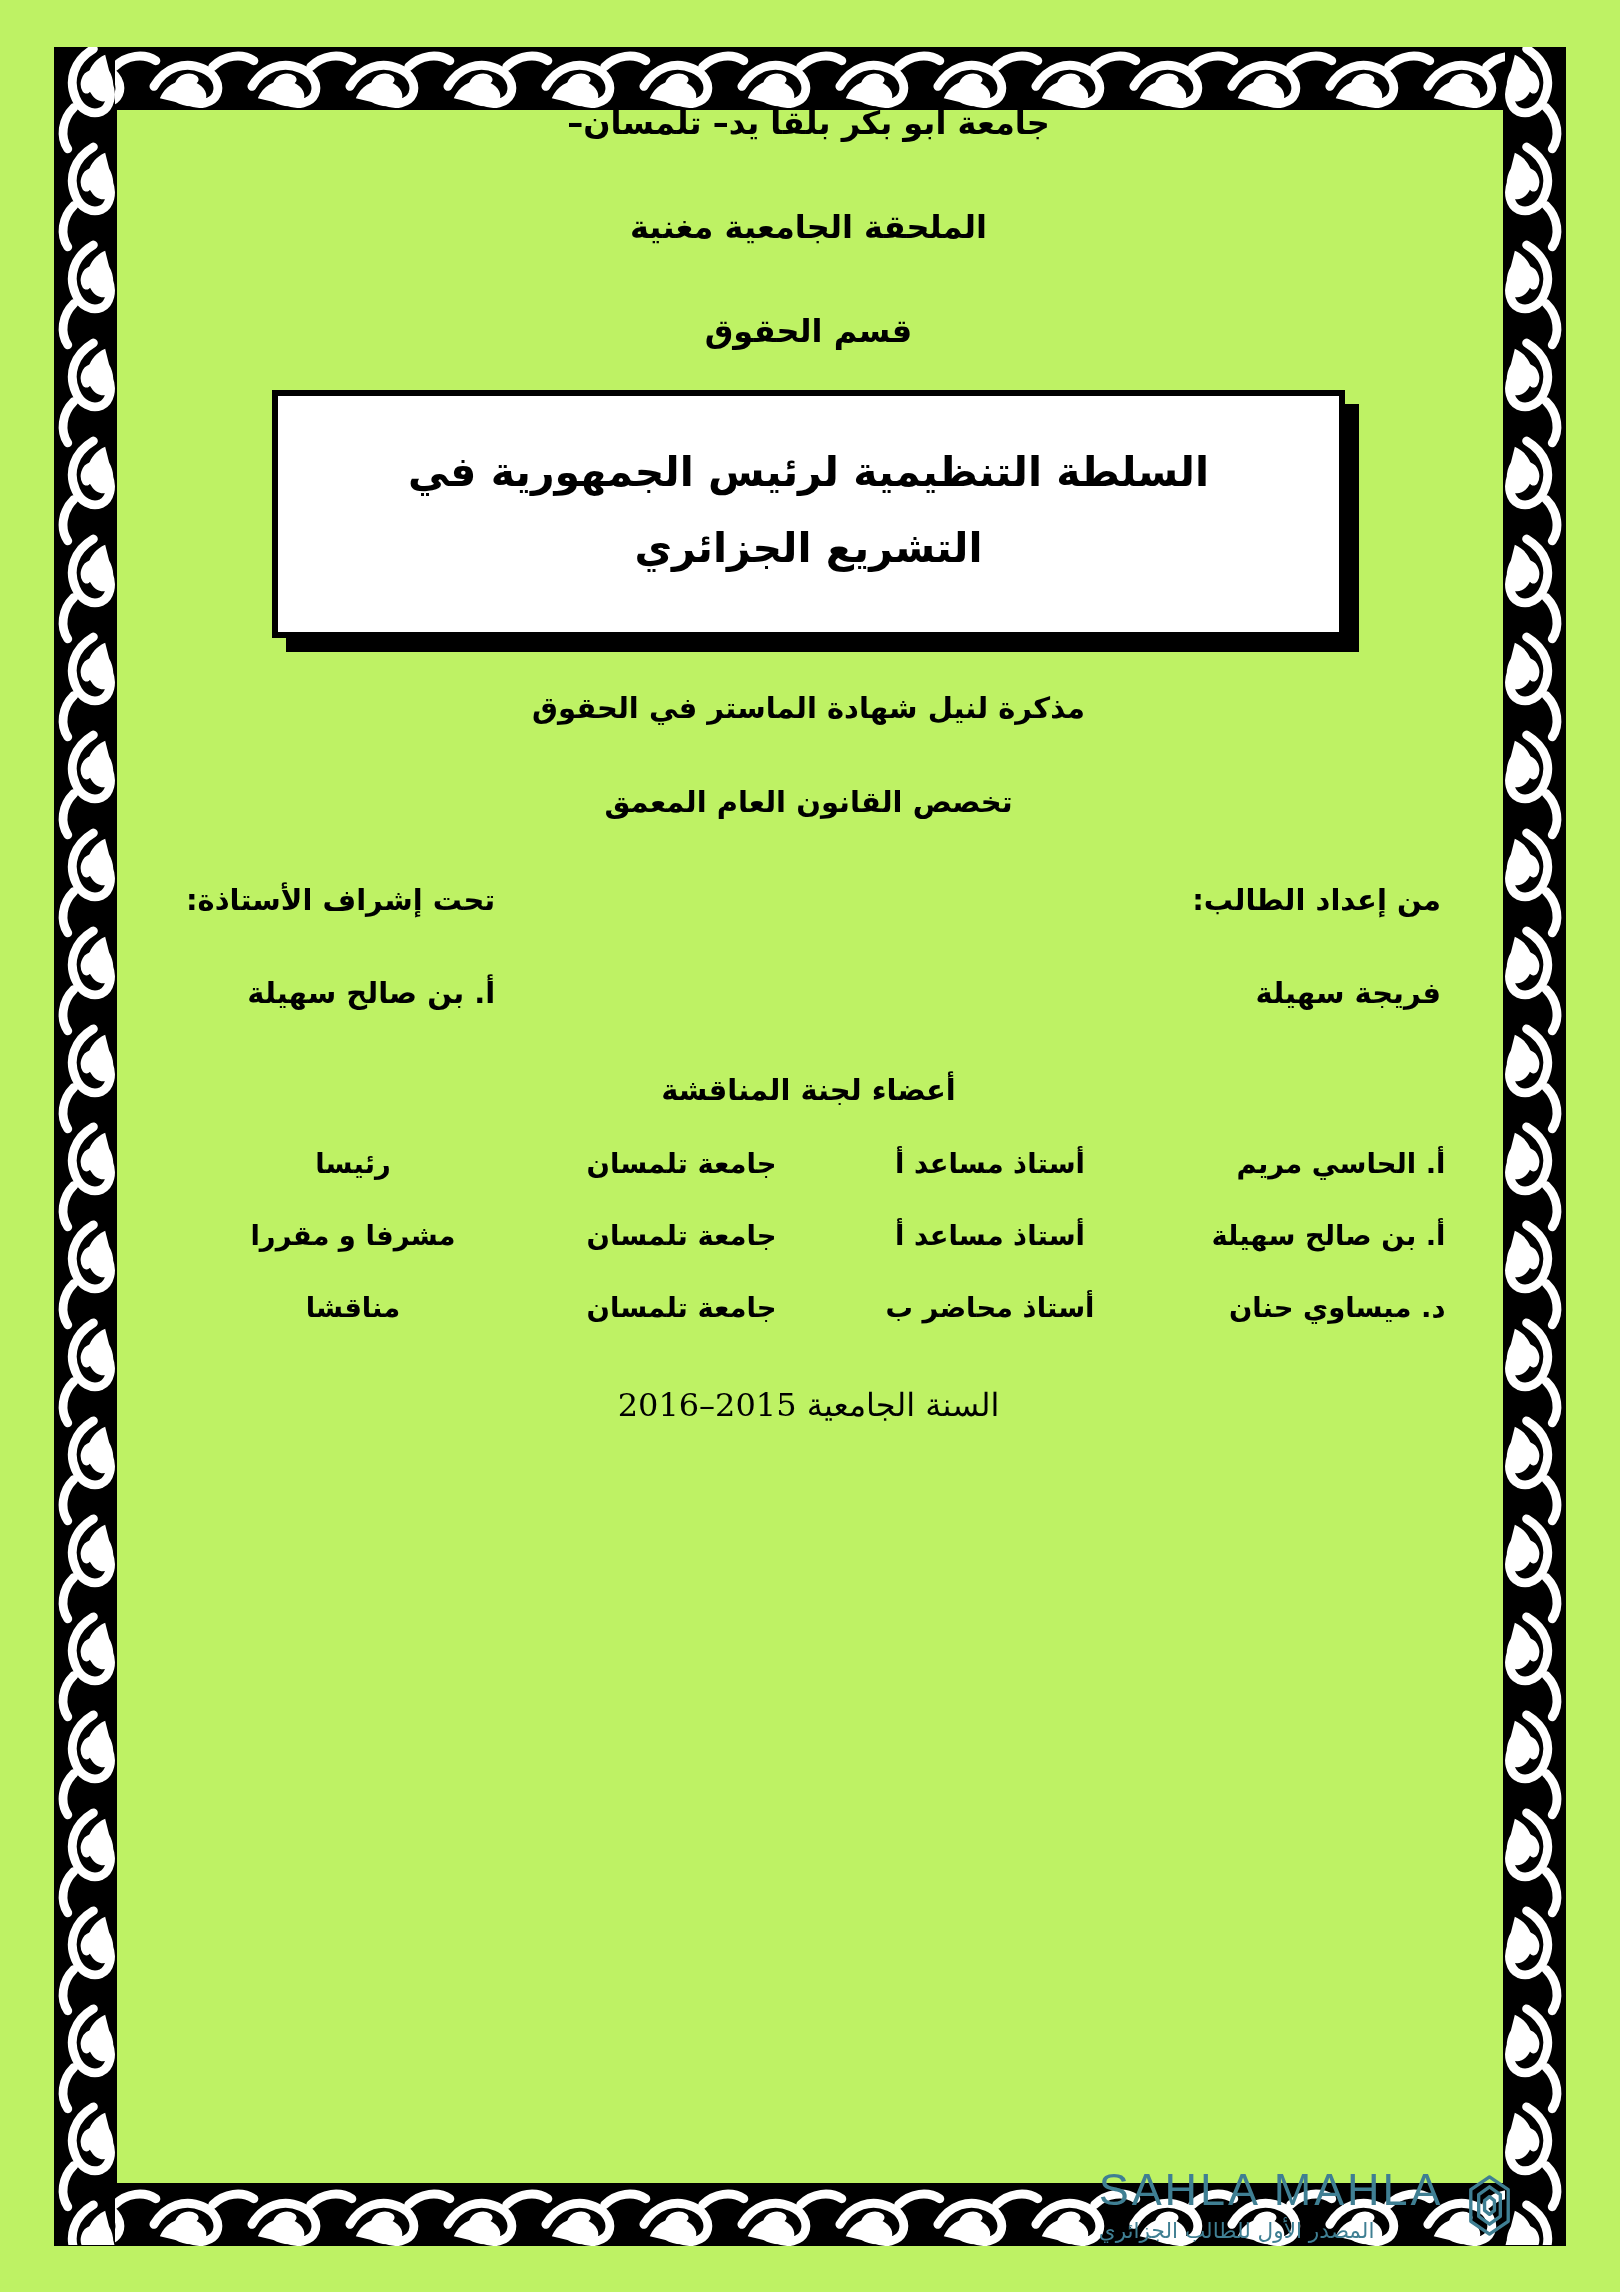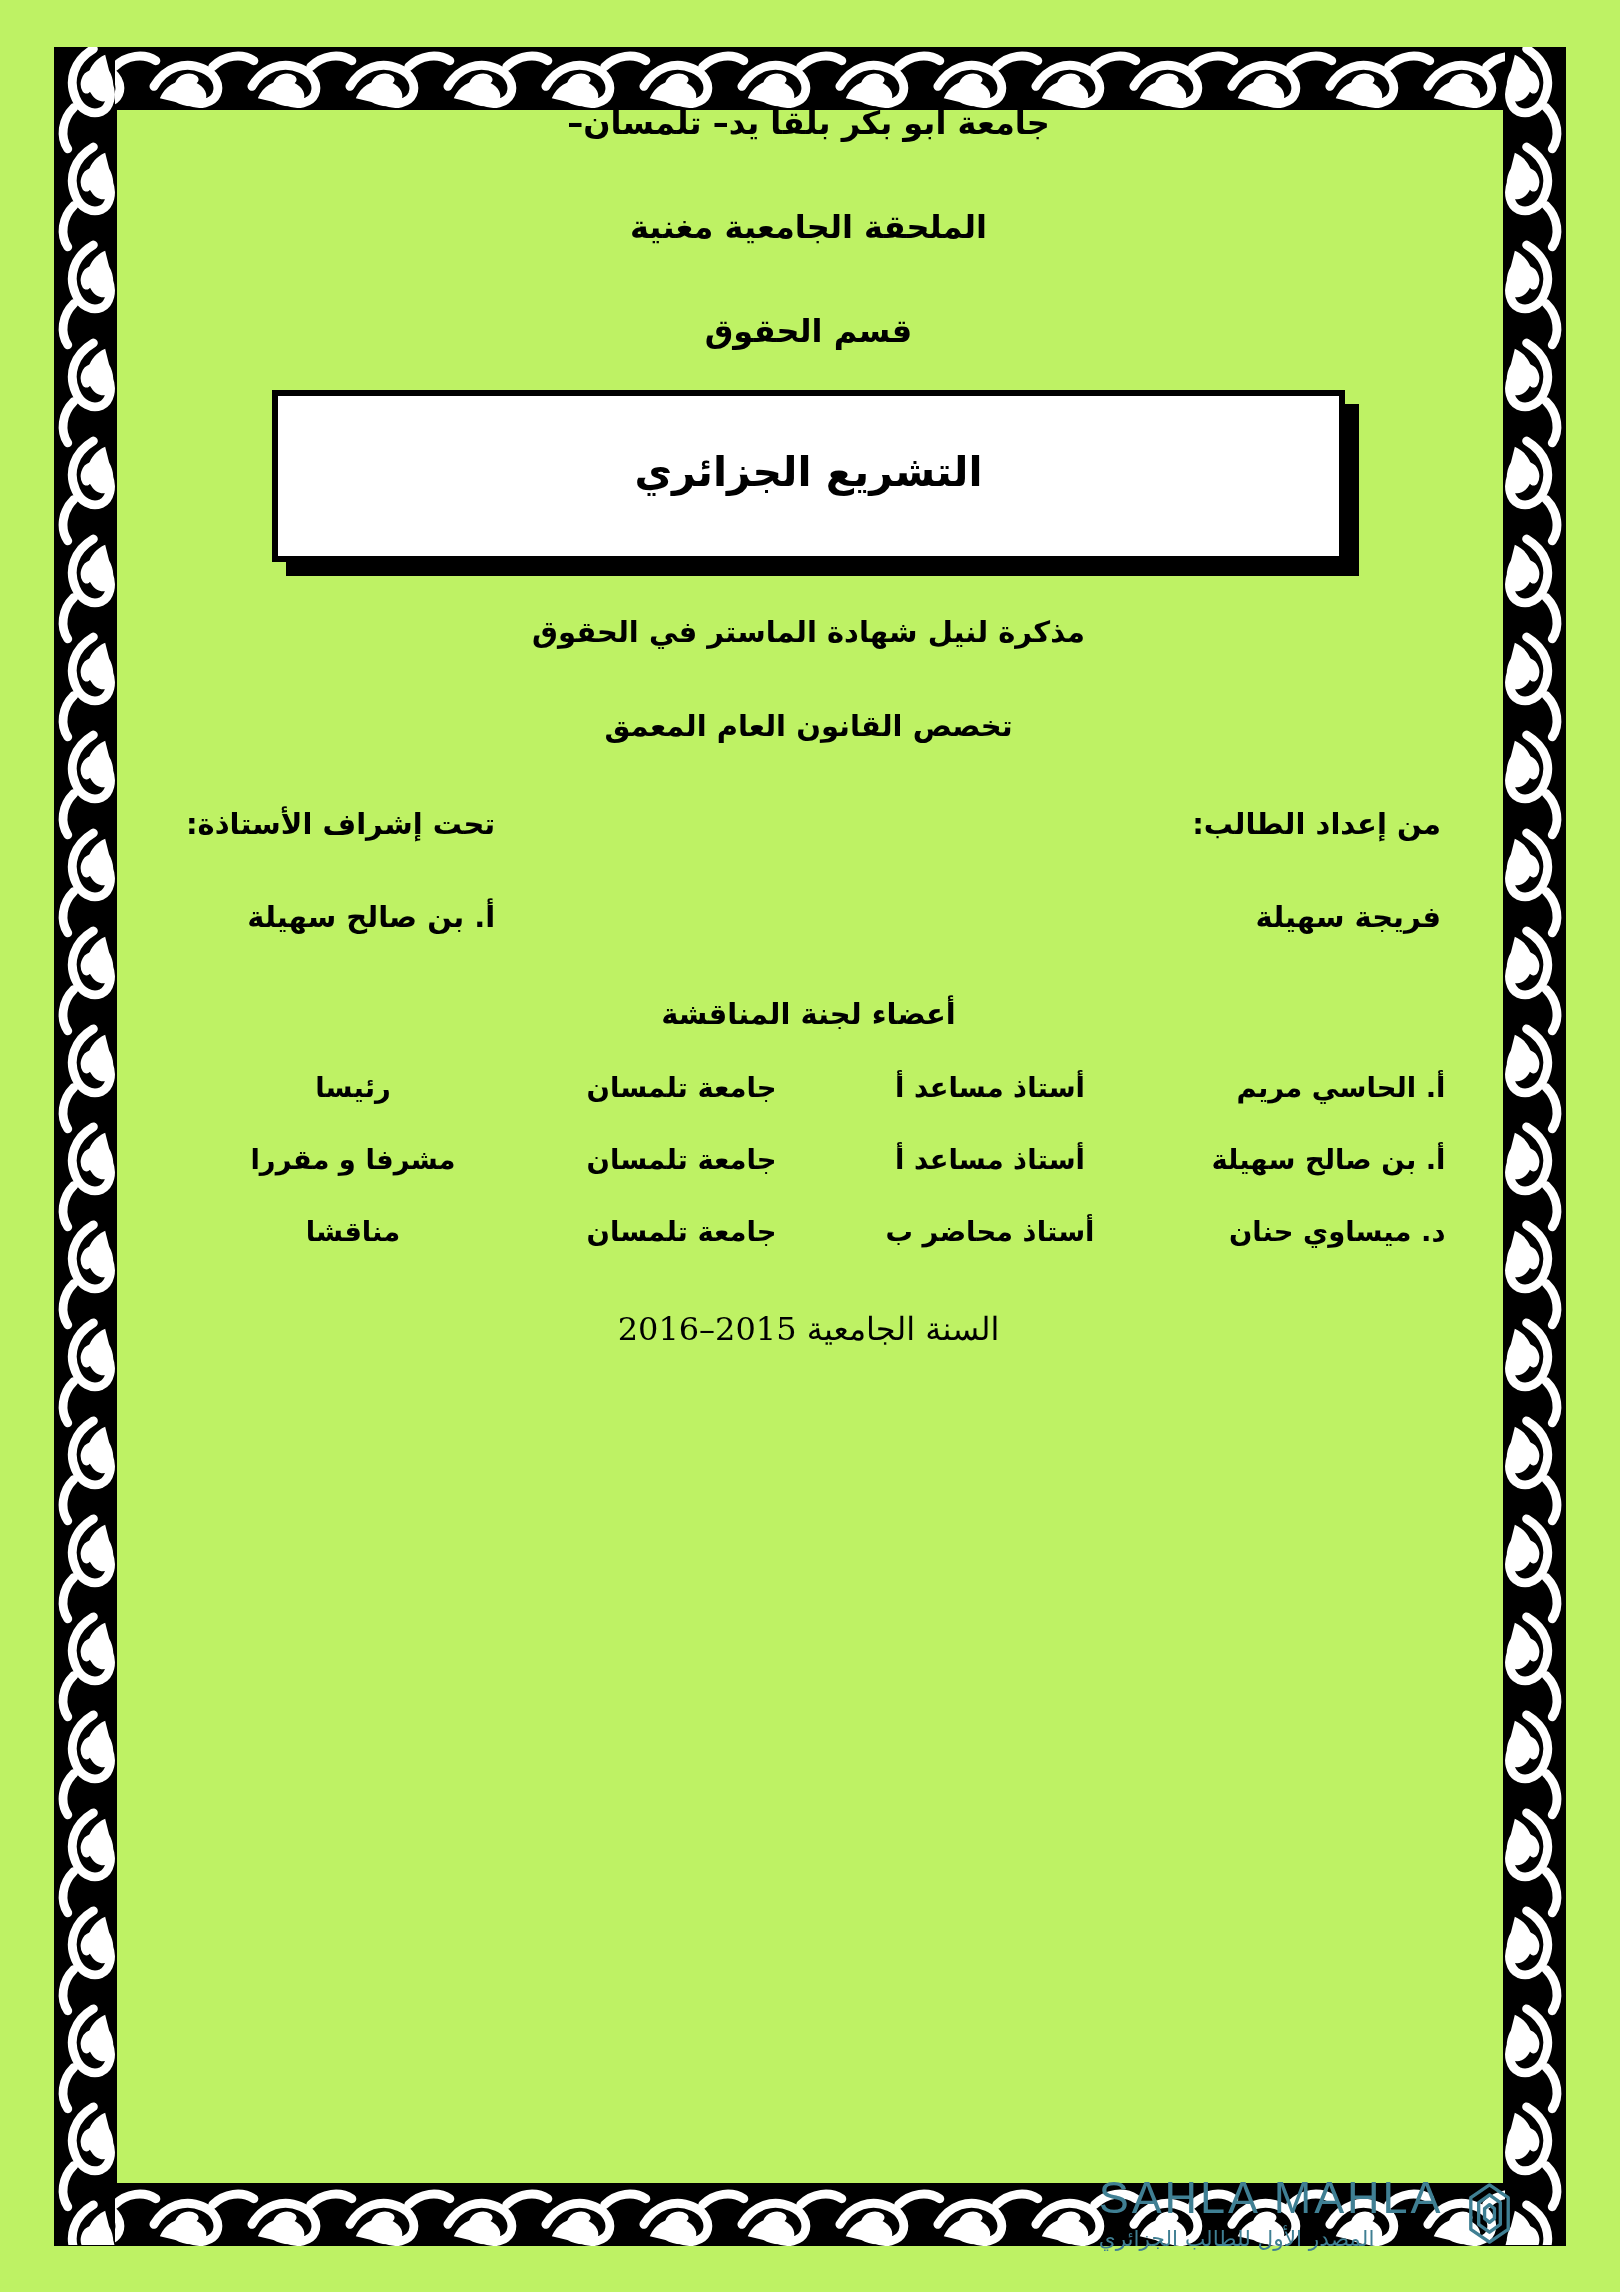--- a/index.html
+++ b/index.html
@@ -149,21 +149,21 @@
     font-family: "DejaVu Serif", "Liberation Serif", serif;
     margin-top: 63px;
     text-align: center;
     direction: rtl;
   }
 
   
   .watermark {
     position: absolute;
     right: 98px;
-    bottom: 42px;
+    bottom: 50px;
     display: flex;
     align-items: center;
     gap: 13.7px;
     direction: ltr;
     pointer-events: none;
   }
   .wm-text-block { text-align: left; }
   .wm-title {
     font-size: 45px;
     letter-spacing: 2.9px;
@@ -333,20 +333,21 @@
 
     <div class="line uni-line">جامعة أبو بكر بلقا يد– تلمسان–</div>
 
     <div class="line annex-line">الملحقة الجامعية مغنية</div>
 
     <div class="line dept-line">قسم الحقوق</div>
 
     <div class="title-box-wrap">
       <div class="title-box-shadow"></div>
       <div class="title-box">
+        <div class="title-text">السلطة التنظيمية لرئيس الجمهورية في</div>
         <div class="title-text">التشريع الجزائري</div>
       </div>
     </div>
 
     <div class="line degree-line">مذكرة لنيل شهادة الماستر في الحقوق</div>
 
     <div class="line major-line">تخصص القانون العام المعمق</div>
 
     <div class="two-col">
       <div class="col-right">

